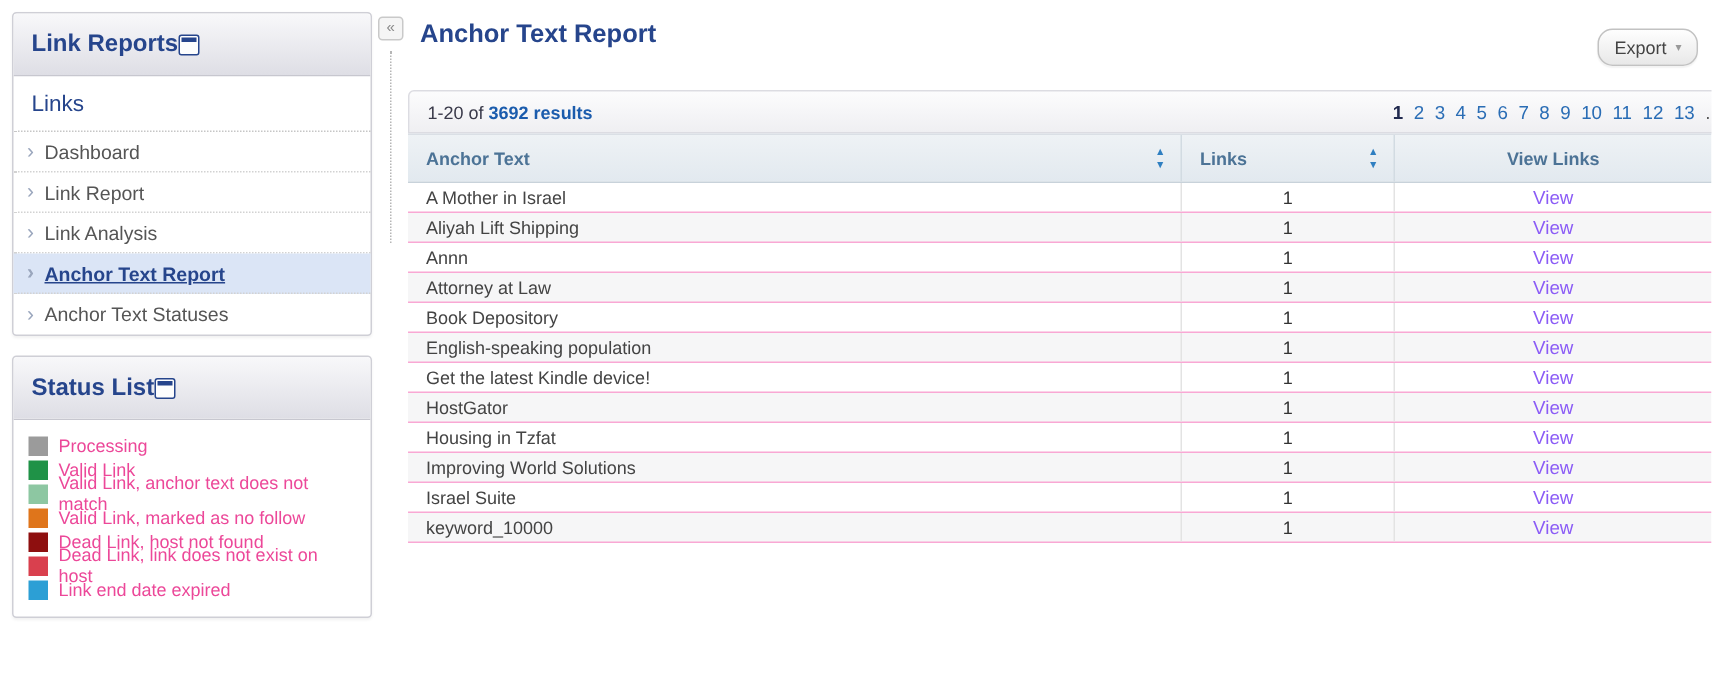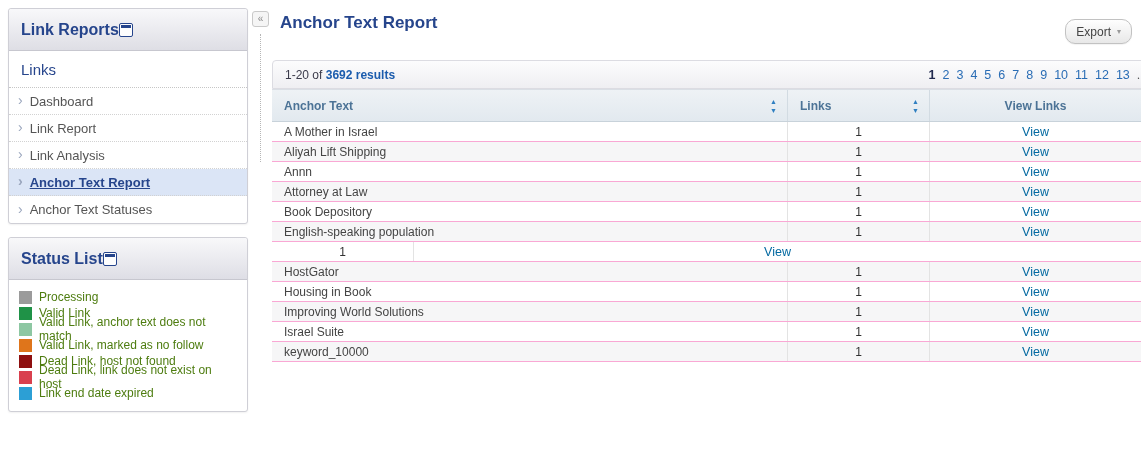--- a/index.html
+++ b/index.html
@@ -34,21 +34,21 @@
   }
   .nav-item {
     height:27px; display:flex; align-items:center; gap:7px; padding:0 9px;
     font-size:13px; color:#555; border-bottom:1px dotted #d2d2d2; cursor:pointer;
   }
   .nav-item:last-of-type { border-bottom:none; }
   .nav-item .chevron-icon { color:#9aa6bd; font-size:14px; line-height:1; margin-top:-2px; }
   .nav-item.selected { background:#dbe5f6; color:#26458c; font-weight:bold; }
   .nav-item.selected .nav-label { text-decoration:underline; }
   .status-body { padding:9px 10px 10px 10px; }
-  .status-item { display:flex; align-items:center; gap:7px; height:16px; font-size:12px; color:#4d7c0f; }
+  .status-item { display:flex; align-items:center; gap:7px; height:16px; font-size:12px; color:#ec4899; }
   .status-swatch { width:13px; height:13px; flex:0 0 auto; }
 
   
   .collapse-btn {
     position:absolute; left:252px; top:11px; width:17px; height:16px;
     border:1px solid #c9c9c9; border-radius:3px; background:#f5f5f5;
     color:#8a8a8a; font-size:10px; line-height:14px; text-align:center; cursor:pointer;
   }
   .v-dotted { position:absolute; left:260px; top:34px; height:128px; border-left:1px dotted #b6b6b6; }
 
@@ -91,21 +91,21 @@
   .th-links  { width:142px; padding:0 10px 0 12px; justify-content:space-between; border-right:1px solid #d2dbe2; }
   .th-view   { flex:1; justify-content:center; }
   .sort-arrows { display:flex; flex-direction:column; gap:2px; cursor:pointer; }
   .sort-arrows span { font-size:7px; line-height:7px; color:#2f7fc1; }
 
   .row { display:flex; height:20px; background:#fff; border-bottom:1px solid #f9a8d4; font-size:12px; color:#444; }
   .row:nth-child(even) { background:#f6f6f7; }
   .cell-anchor { width:516px; padding-left:12px; display:flex; align-items:center; border-right:1px solid #e3e3e3; }
   .cell-links  { width:142px; display:flex; align-items:center; justify-content:center; border-right:1px solid #e3e3e3; color:#333; }
   .cell-view   { flex:1; display:flex; align-items:center; justify-content:center; }
-  .view-link   { color:#0369a1; font-size:12.5px; cursor:pointer; }
+  .view-link   { color:#8b5cf6; font-size:12.5px; cursor:pointer; }
 </style>
 </head>
 <body>
 
 <div class="sidebar">
 
   <div class="panel">
     <div class="panel-header">
       <span class="panel-title">Link Reports</span>
       <span class="minimize-icon"></span>
@@ -332,20 +332,23 @@
           </div>
           <div class="cell-links">
             <span>1</span>
           </div>
           <div class="cell-view">
             <span class="view-link">View</span>
           </div>
         </div>
 
         <div class="row">
+          <div class="cell-anchor">
+            <span>Get the latest Kindle device!</span>
+          </div>
           <div class="cell-links">
             <span>1</span>
           </div>
           <div class="cell-view">
             <span class="view-link">View</span>
           </div>
         </div>
 
         <div class="row">
           <div class="cell-anchor">
@@ -354,21 +357,21 @@
           <div class="cell-links">
             <span>1</span>
           </div>
           <div class="cell-view">
             <span class="view-link">View</span>
           </div>
         </div>
 
         <div class="row">
           <div class="cell-anchor">
-            <span>Housing in Book</span>
+            <span>Housing in Tzfat</span>
           </div>
           <div class="cell-links">
             <span>1</span>
           </div>
           <div class="cell-view">
             <span class="view-link">View</span>
           </div>
         </div>
 
         <div class="row">

